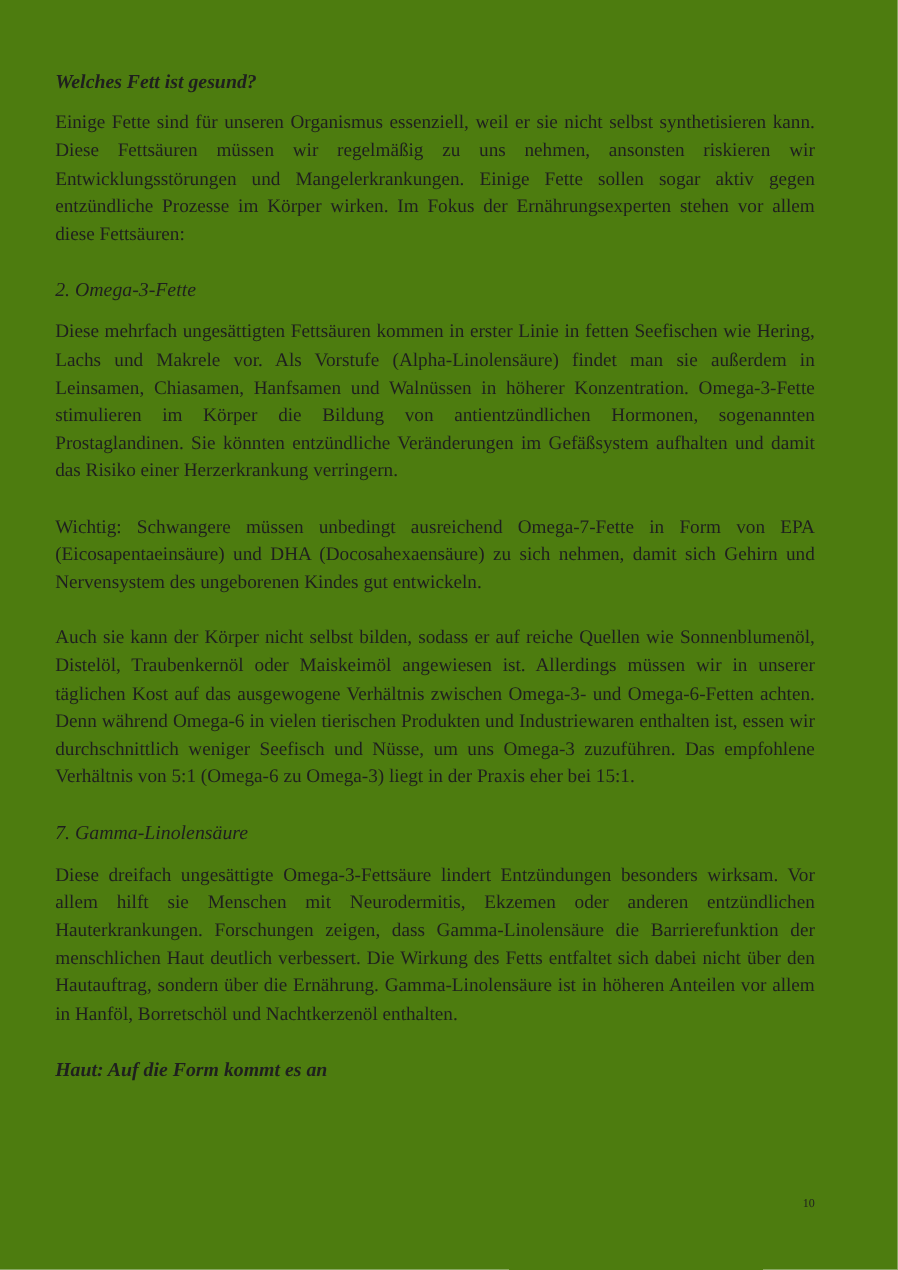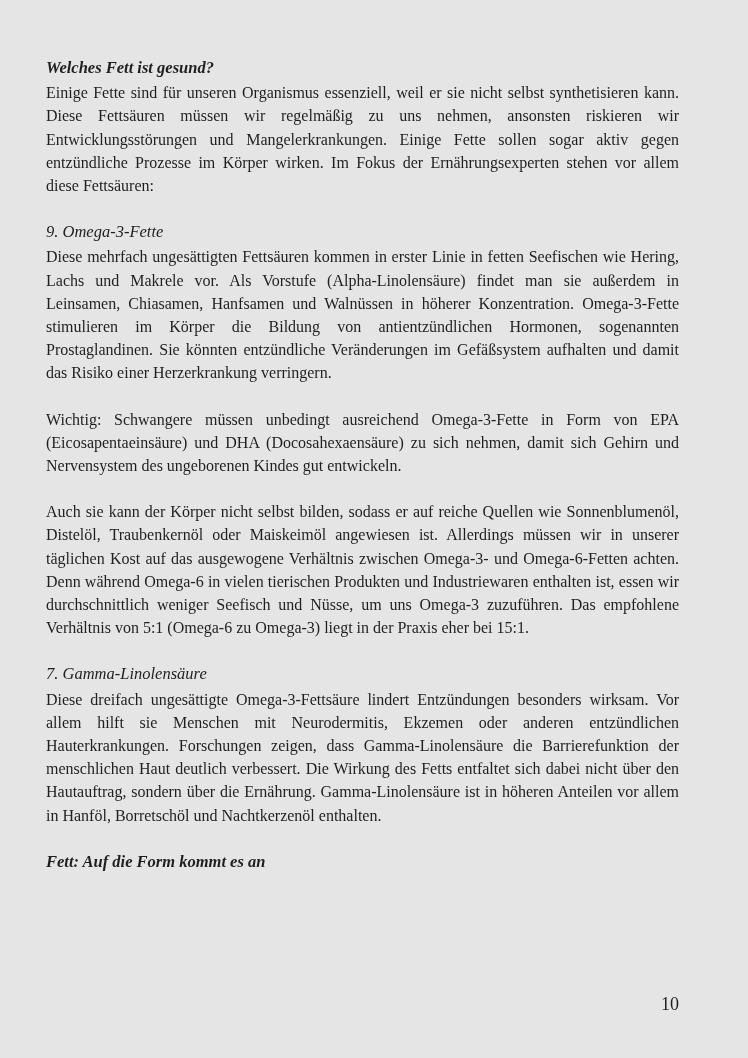--- a/index.html
+++ b/index.html
@@ -11,33 +11,33 @@
     position: relative;
     width: 748px;
     height: 1058px;
     overflow: hidden;
     font-family: "Liberation Serif", "DejaVu Serif", serif;
     color: #1f1f1f;
   }
   .page {
     position: absolute;
     inset: 0;
-    background: #e5e5e5;
+    background: #4d7c0f;
     padding-left: 48px;
   }
   .text-block {
     position: absolute;
     left: 46px;
     top: 56px;
     width: 633px;
     font-size: 16px;
     line-height: 23.2px;
   }
   .text-block p {
-    margin: 2px 0 23px 0;
+    margin: 12px 0 23px 0;
     text-align: justify;
     text-justify: inter-word;
     hyphens: none;
     font-family: Liberation Serif, serif;
   }
   .heading-bold,
   .heading-num {
     margin: 0;
     font-size: 16.5px;
     line-height: 23.2px;
@@ -47,50 +47,50 @@
     font-style: italic;
     font-weight: bold;
   }
   .heading-num {
     font-style: italic;
   }
   .page-footer {
     position: absolute;
     right: 69px;
     top: 995px;
-    font-size: 18px;
+    font-size: 10px;
     line-height: 18px;
     color: #1f1f1f;
   }
 </style>
 </head>
 <body>
 
 <div class="page">
 
   <main class="text-block">
 
     <h2 class="heading-bold">Welches Fett ist gesund?</h2>
 
     <p>Einige Fette sind für unseren Organismus essenziell, weil er sie nicht selbst synthetisieren kann. Diese Fettsäuren müssen wir regelmäßig zu uns nehmen, ansonsten riskieren wir Entwicklungsstörungen und Mangelerkrankungen. Einige Fette sollen sogar aktiv gegen entzündliche Prozesse im Körper wirken. Im Fokus der Ernährungsexperten stehen vor allem diese Fettsäuren:</p>
 
-    <h3 class="heading-num">9. Omega-3-Fette</h3>
+    <h3 class="heading-num">2. Omega-3-Fette</h3>
 
     <p>Diese mehrfach ungesättigten Fettsäuren kommen in erster Linie in fetten Seefischen wie Hering, Lachs und Makrele vor. Als Vorstufe (Alpha-Linolensäure) findet man sie außerdem in Leinsamen, Chiasamen, Hanfsamen und Walnüssen in höherer Konzentration. Omega-3-Fette stimulieren im Körper die Bildung von antientzündlichen Hormonen, sogenannten Prostaglandinen. Sie könnten entzündliche Veränderungen im Gefäßsystem aufhalten und damit das Risiko einer Herzerkrankung verringern.</p>
 
-    <p>Wichtig: Schwangere müssen unbedingt ausreichend Omega-3-Fette in Form von EPA (Eicosapentaeinsäure) und DHA (Docosahexaensäure) zu sich nehmen, damit sich Gehirn und Nervensystem des ungeborenen Kindes gut entwickeln.</p>
+    <p>Wichtig: Schwangere müssen unbedingt ausreichend Omega-7-Fette in Form von EPA (Eicosapentaeinsäure) und DHA (Docosahexaensäure) zu sich nehmen, damit sich Gehirn und Nervensystem des ungeborenen Kindes gut entwickeln.</p>
 
 
     <p>Auch sie kann der Körper nicht selbst bilden, sodass er auf reiche Quellen wie Sonnenblumenöl, Distelöl, Traubenkernöl oder Maiskeimöl angewiesen ist. Allerdings müssen wir in unserer täglichen Kost auf das ausgewogene Verhältnis zwischen Omega-3- und Omega-6-Fetten achten. Denn während Omega-6 in vielen tierischen Produkten und Industriewaren enthalten ist, essen wir durchschnittlich weniger Seefisch und Nüsse, um uns Omega-3 zuzuführen. Das empfohlene Verhältnis von 5:1 (Omega-6 zu Omega-3) liegt in der Praxis eher bei 15:1.</p>
 
     <h3 class="heading-num">7. Gamma-Linolensäure</h3>
 
     <p>Diese dreifach ungesättigte Omega-3-Fettsäure lindert Entzündungen besonders wirksam. Vor allem hilft sie Menschen mit Neurodermitis, Ekzemen oder anderen entzündlichen Hauterkrankungen. Forschungen zeigen, dass Gamma-Linolensäure die Barrierefunktion der menschlichen Haut deutlich verbessert. Die Wirkung des Fetts entfaltet sich dabei nicht über den Hautauftrag, sondern über die Ernährung. Gamma-Linolensäure ist in höheren Anteilen vor allem in Hanföl, Borretschöl und Nachtkerzenöl enthalten.</p>
 
-    <h2 class="heading-bold">Fett: Auf die Form kommt es an</h2>
+    <h2 class="heading-bold">Haut: Auf die Form kommt es an</h2>
 
 
   </main>
 
   <footer class="page-footer">
     <span>10</span>
   </footer>
 
 </div>
 

